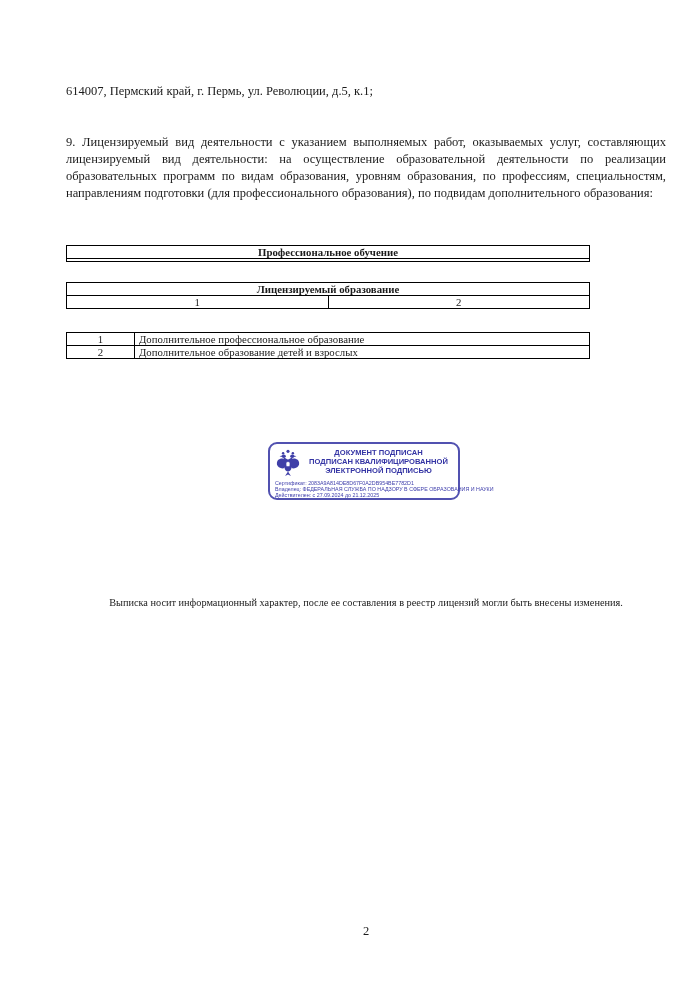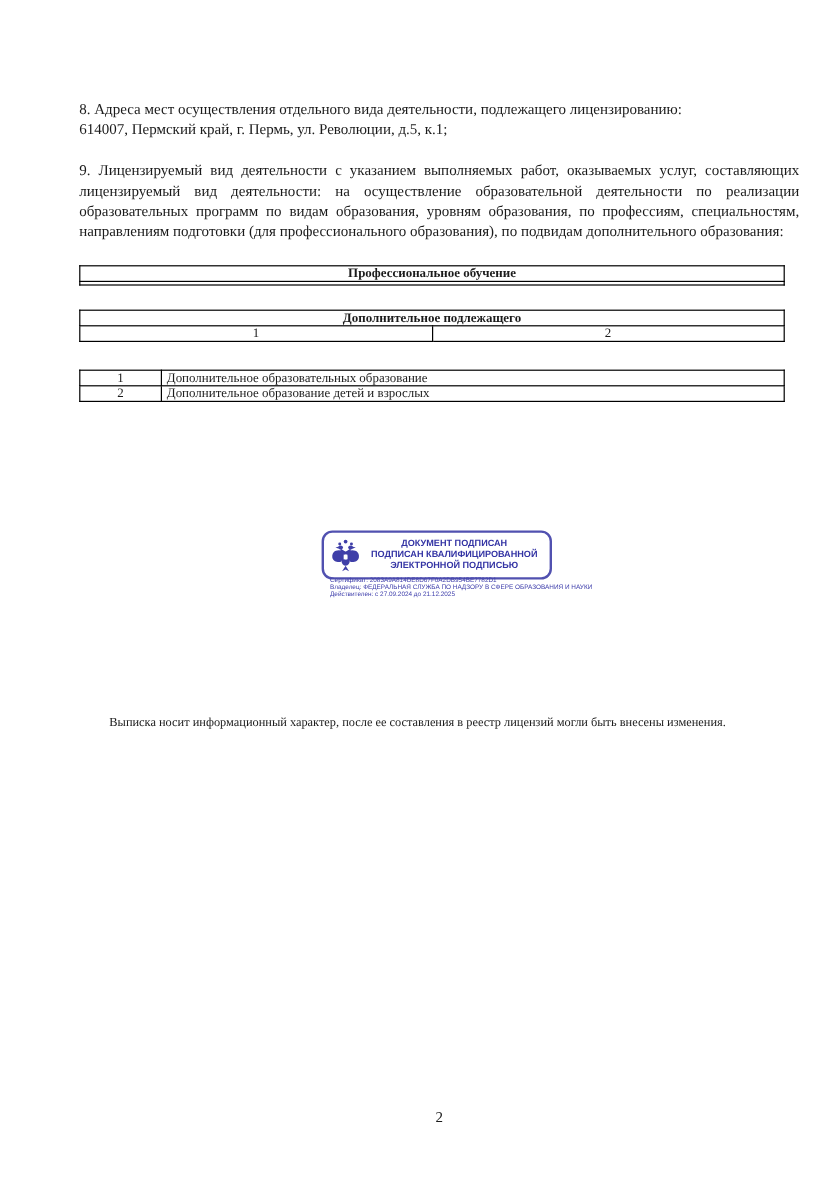--- a/index.html
+++ b/index.html
@@ -3,94 +3,93 @@
 <meta charset="utf-8">
 <style>
   html,body { margin:0; padding:0; background:#ffffff; }
   .page {
     position:relative; width:700px; height:989px; background:#ffffff;
     font-family:"Liberation Serif", serif; color:#1b1b1b; overflow:hidden;
   }
   .para { position:absolute; left:66px; width:600px; font-size:12.5px; line-height:17px; }
   .just { text-align:justify; }
 
-  table.t { position:absolute; left:66px; width:588px; border-collapse:collapse; table-layout:fixed; }
+  table.t { position:absolute; left:66px; width:524px; border-collapse:collapse; table-layout:fixed;margin-top:24px; }
   table.t td { border:1px solid #000; font-size:10.8px; padding:0 4px; height:12px; vertical-align:middle; }
   td.title-cell { font-weight:bold; text-align:center; font-size:12.5px; height:15px; }
   tr.spacer td { height:2px; padding:0; }
   td.cnum  { width:54px; text-align:center; }
   td.cnum2 { width:59px; text-align:center; }
   td.cctr  { text-align:center; }
   td.cleft { text-align:left; }
 
   #s8  { top:83px; }
   #s9  { top:134px; }
   #t1  { top:221px; }
   #t2  { top:258px; }
   #t3  { top:308px; }
   #s10 { top:373px; }
 
   .stamp {
-    position:absolute; left:268px; top:442px; width:192px; height:41px;
+    position:absolute; left:268px; top:442px; width:192px; height:58px;
     box-sizing:border-box; border:2px solid #5151b0; border-radius:9px;
     background:#fff; padding:3px 5px 2px 5px;
     font-family:"Liberation Sans", sans-serif; color:#3434a4;
     display:flex; flex-direction:column;
   }
   .stamp-top { display:flex; align-items:flex-start; }
   .eagle { width:26px; height:32px; flex:0 0 auto; margin:1px 3px 0 0; }
   .stamp-titles { flex:1; text-align:center; font-weight:bold; font-size:7.6px; line-height:8.8px; padding-top:2px; }
   .stamp-info {
     margin-top:1px; font-size:8.6px; line-height:8.8px; white-space:nowrap;
     transform:scale(0.62); transform-origin:0 0; width:161%; color:#4040ac;
   }
 
-  #footnote { position:absolute; left:48px; top:597px; width:600px; text-align:center; font-size:10.3px; }
+  #footnote { position:absolute; left:66px; top:597px; width:600px; text-align:center; font-size:10.3px; }
   #pagenum  { position:absolute; left:66px; top:924px; width:600px; text-align:center; font-size:12.5px; }
 </style>
 </head>
 <body>
 
 <div class="page">
 
   <div class="para" id="s8">
-    <div>8. Адреса мест осуществления отдельного вида деятельности, подлежащего лицензированию:</div>
     <div>614007, Пермский край, г. Пермь, ул. Революции, д.5, к.1;</div>
   </div>
 
   <div class="para just" id="s9">9. Лицензируемый вид деятельности с указанием выполняемых работ, оказываемых услуг, составляющих лицензируемый вид деятельности: на осуществление образовательной деятельности по реализации образовательных программ по видам образования, уровням образования, по профессиям, специальностям, направлениям подготовки (для профессионального образования), по подвидам дополнительного образования:</div>
 
   <table class="t" id="t1">
     <tbody>
       <tr>
         <td class="title-cell">Профессиональное обучение</td>
       </tr>
       <tr class="spacer">
         <td></td>
       </tr>
     </tbody>
   </table>
 
   <table class="t" id="t2">
     <tbody>
       <tr>
-        <td colspan="2" class="title-cell">Дополнительное подлежащего</td>
+        <td colspan="2" class="title-cell">Лицензируемый образование</td>
       </tr>
       <tr>
         <td class="cnum cctr">1</td>
         <td class="cctr">2</td>
       </tr>
     </tbody>
   </table>
 
   <table class="t" id="t3">
     <tbody>
       <tr>
         <td class="cnum2">1</td>
-        <td class="cleft">Дополнительное образовательных образование</td>
+        <td class="cleft">Дополнительное профессиональное образование</td>
       </tr>
       <tr>
         <td class="cnum2">2</td>
         <td class="cleft">Дополнительное образование детей и взрослых</td>
       </tr>
     </tbody>
   </table>
 
 
   <div class="stamp">

